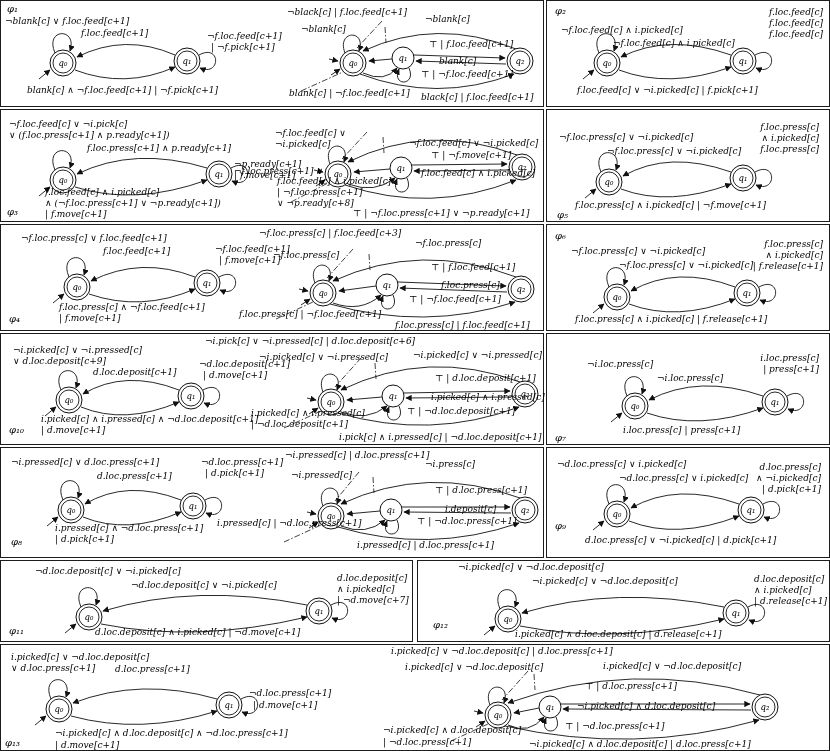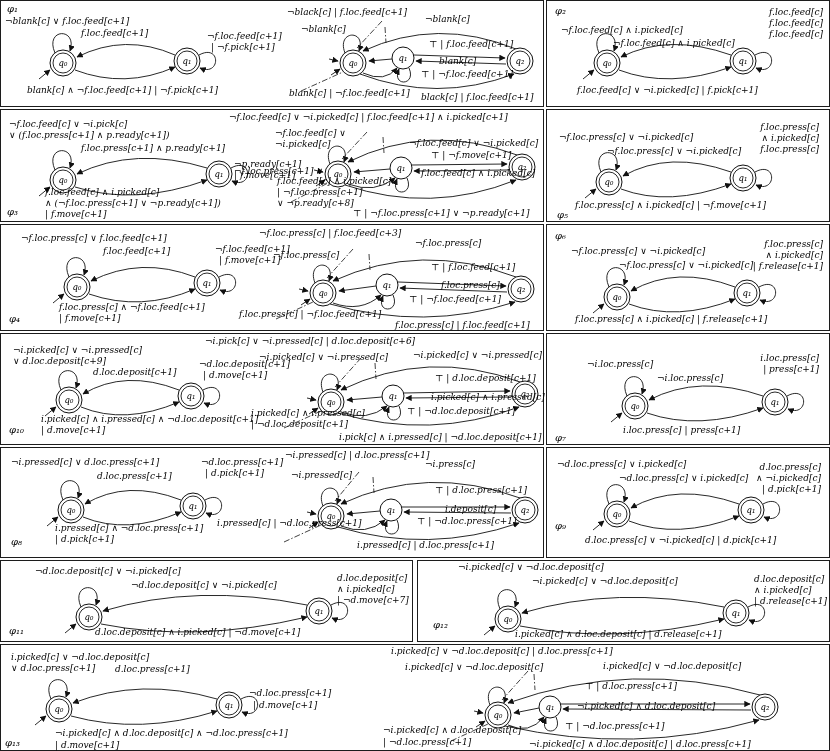--- a/index.html
+++ b/index.html
@@ -142,29 +142,28 @@
    <circle class="o" cx="400" cy="58" r="11"></circle>
    <circle class="o" cx="521" cy="57" r="13"></circle>
           <circle class="n" cx="521" cy="57" r="10"></circle>
    <text class="st" x="337" y="67">q₀</text>
    <text class="st" x="400" y="61">q₁</text>
    <text class="st" x="521" y="60">q₂</text>
   </g>
  </svg>
  <i class="lbl" style="left:8px;top:9px">¬f.loc.feed[c] ∨ ¬i.pick[c]</i>
  <i class="lbl" style="left:8px;top:20px">∨ (f.loc.press[c+1] ∧ p.ready[c+1])</i>
- <i class="lbl" style="left:80px;top:33px">f.loc.press[c+1] ∧ p.ready[c+1]</i>
+ <i class="lbl" style="left:86px;top:33px">f.loc.press[c+1] ∧ p.ready[c+1]</i>
  <i class="lbl" style="left:233px;top:56px">¬f.loc.press[c+1] ∨</i>
  <i class="lbl" style="left:233px;top:49px">¬p.ready[c+1]</i>
  <i class="lbl" style="left:233px;top:60px">| f.move[c+1]</i>
  <i class="lbl" style="left:44px;top:77px">f.loc.feed[c] ∧ i.picked[c]</i>
  <i class="lbl" style="left:44px;top:88px">∧ (¬f.loc.press[c+1] ∨ ¬p.ready[c+1])</i>
  <i class="lbl" style="left:44px;top:99px">| f.move[c+1]</i>
  <i class="phi" style="left:6px;top:96px">φ₃</i>
- <i class="lbl" style="left:228px;top:2px">¬f.loc.feed[c] ∨ ¬i.picked[c] | f.loc.feed[c+1] ∧ i.picked[c+1]</i>
  <i class="lbl" style="left:274px;top:18px">¬f.loc.feed[c] ∨</i>
  <i class="lbl" style="left:274px;top:29px">¬i.picked[c]</i>
  <i class="lbl" style="left:408px;top:28px">¬f.loc.feed[c] ∨ ¬i.picked[c]</i>
  <i class="lbl" style="left:430px;top:40px">⊤ | ¬f.move[c+1]</i>
  <i class="lbl" style="left:420px;top:58px">f.loc.feed[c] ∧ i.picked[c]</i>
  <i class="lbl" style="left:276px;top:66px">f.loc.feed[c] ∧ i.picked[c]</i>
  <i class="lbl" style="left:276px;top:77px">| ¬f.loc.press[c+1]</i>
  <i class="lbl" style="left:276px;top:88px">∨ ¬p.ready[c+8]</i>
  <i class="lbl" style="left:352px;top:98px">⊤ | ¬f.loc.press[c+1] ∨ ¬p.ready[c+1]</i>
 </section>

